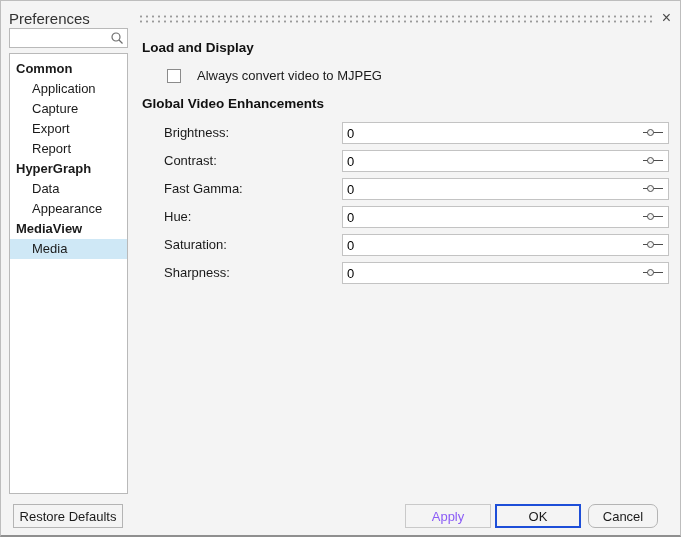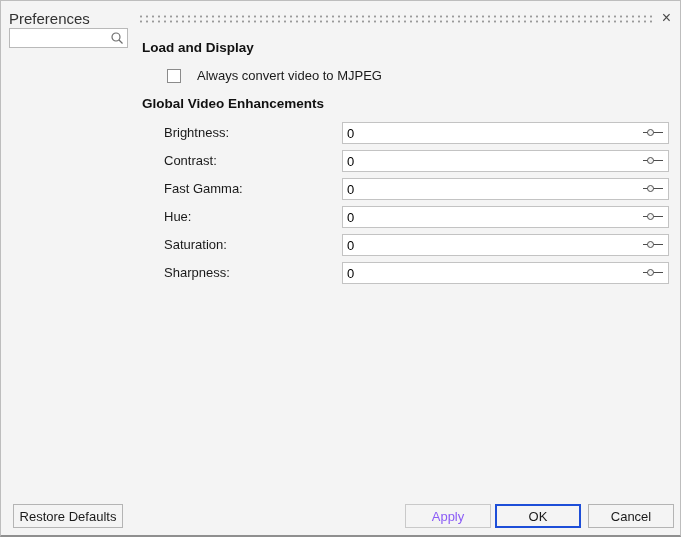--- a/index.html
+++ b/index.html
@@ -112,39 +112,51 @@
   
   .btn {
     position: absolute; top: 503px; height: 24px;
     background: #f4f4f4; border: 1px solid #b4b4b4;
     font-family: inherit; font-size: 13px; color: #1a1a1a;
     cursor: pointer; text-align: center;
   }
   .btn-restore { left: 12px; width: 110px; }
   .btn-apply { left: 404px; width: 86px; color: #8b5cf6; border-color: #c9c9c9; }
   .btn-ok { left: 494px; width: 86px; border: 2px solid #1d4ed8; }
-  .btn-cancel { left: 587px; width: 86px; }
+  .btn-cancel { left: 587px; width: 70px; border-radius: 7px; }
 </style>
 </head>
 <body>
 
 <div class="window">
 
   <div class="title">Preferences</div>
   <div class="gripper"></div>
   <div class="close-btn">×</div>
 
   <div class="search-box">
     <input type="text" placeholder="" style="">
     <svg class="search-icon" viewBox="0 0 16 16">
       <circle cx="7" cy="7" r="4" fill="none" stroke="#6e6e6e" stroke-width="1.2"></circle>
       <line x1="10" y1="10" x2="13.5" y2="13.5" stroke="#6e6e6e" stroke-width="1.2"></line>
     </svg>
   </div>
 
+  <div class="tree-panel">
+    <div class="tree-item group">Common</div>
+    <div class="tree-item">Application</div>
+    <div class="tree-item">Capture</div>
+    <div class="tree-item">Export</div>
+    <div class="tree-item">Report</div>
+    <div class="tree-item group">HyperGraph</div>
+    <div class="tree-item">Data</div>
+    <div class="tree-item">Appearance</div>
+    <div class="tree-item group">MediaView</div>
+    <div class="tree-item selected">Media</div>
+  </div>
 
   <div class="heading" style="top:39px;">Load and Display</div>
 
   <div class="checkbox-row">
     <span class="checkbox"></span>
     <label>Always convert video to MJPEG</label>
   </div>
 
   <div class="heading" style="top:95px;">Global Video Enhancements</div>
 

